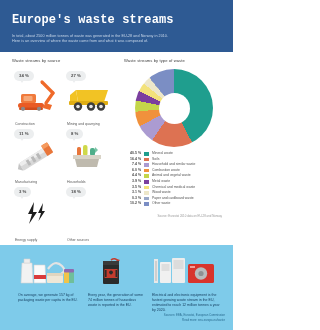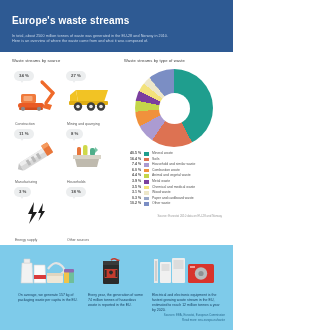--- a/index.html
+++ b/index.html
@@ -11,22 +11,22 @@
   }
   .page{position:relative;width:233px;height:330px;overflow:hidden;}
 
   
   .header{
     position:absolute;left:0;top:0;width:233px;height:52px;
     background:#2e5a93;
   }
   .header-inner{padding:16px 12px 0 12px;}
   .h-title{
-    color:#ffffff;font-size:10px;font-weight:bold;letter-spacing:.15px;
-    margin:0 0 9px 0;line-height:9px;
+    color:#ffffff;font-size:12px;font-weight:bold;letter-spacing:.15px;
+    margin:0 0 9px 0;line-height:9px;font-family:Liberation Mono, monospace;
   }
   .h-sub{
     color:#c9d8ea;font-size:3.7px;line-height:5.2px;margin:0;
     letter-spacing:.05px;
   }
 
   
   .body-wrap{
     position:absolute;left:0;top:52px;width:233px;height:193px;
     background:#ffffff;

